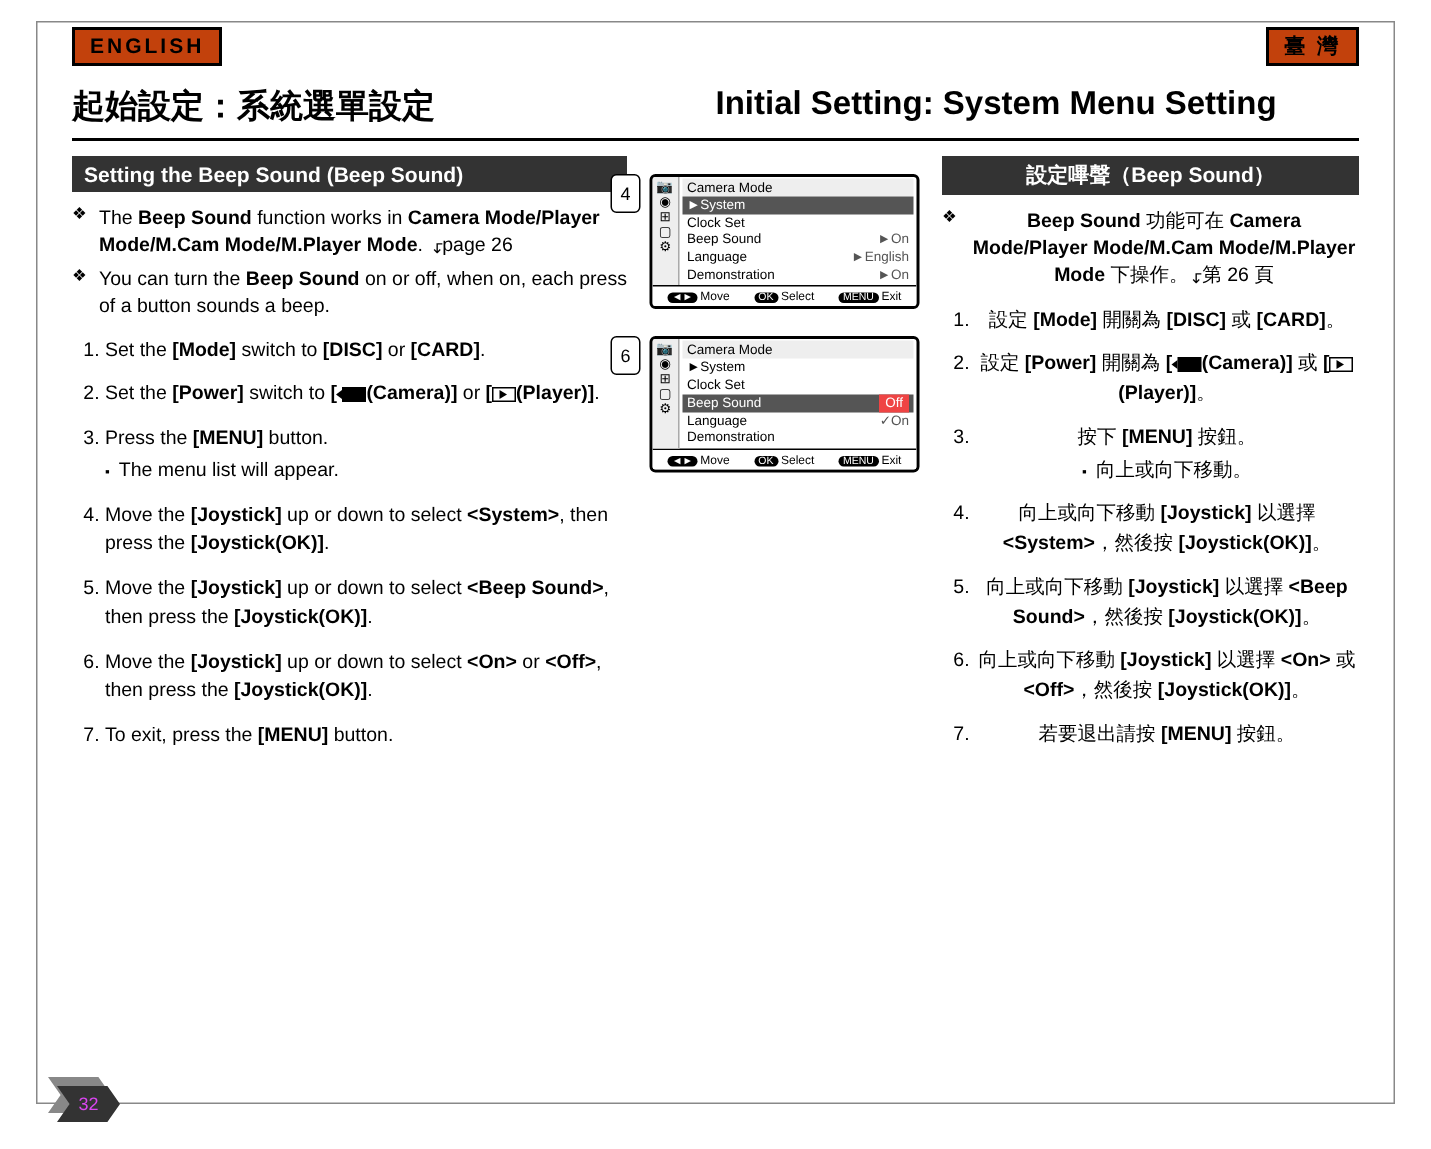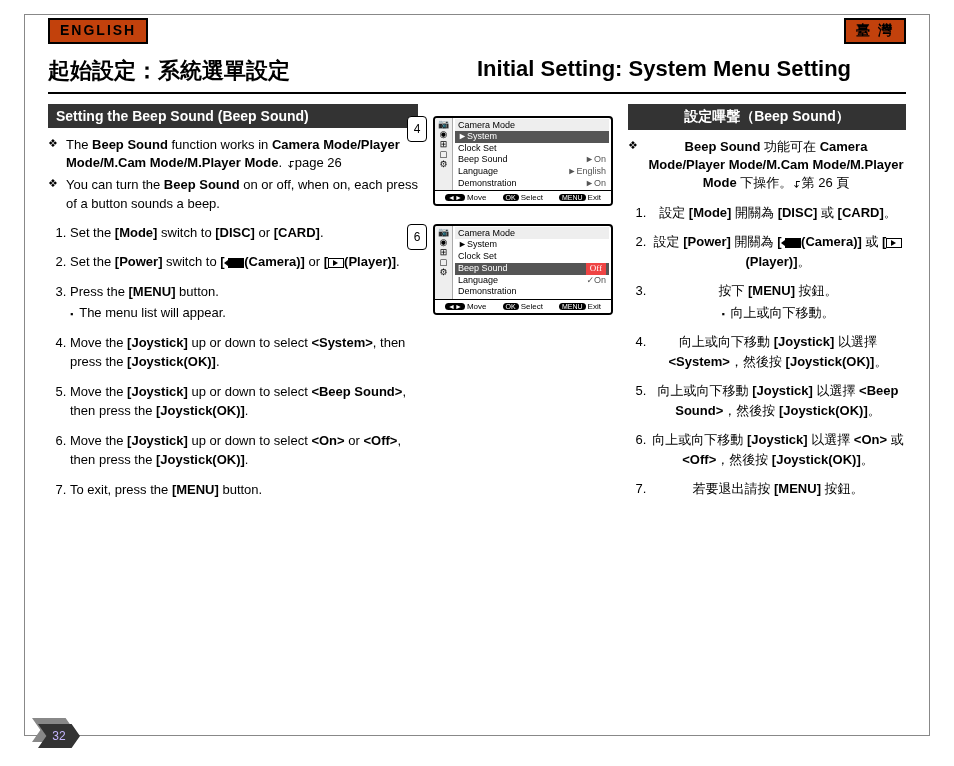--- a/index.html
+++ b/index.html
@@ -29,29 +29,29 @@
   .step-badge { position: absolute; left: -26px; top: 0; width: 20px; height: 26px; border: 1px solid #000; border-radius: 4px; display: flex; align-items: center; justify-content: center; font-size: 12px; background: #fff; }
   .screen { width: 180px; border: 2px solid #000; border-radius: 4px; background: #fff; font-size: 10px; overflow: hidden; }
   .screen-body { display: flex; }
   .side-icons { width: 18px; background: #eee; border-right: 1px solid #aaa; display: flex; flex-direction: column; align-items: center; padding: 2px 0; gap: 1px; font-size: 9px; }
   .side-icons span { display: block; line-height: 1; }
   .menu-area { flex: 1; padding: 1px 2px; }
   .menu-title { background: #eee; padding: 1px 3px; font-size: 9px; }
   .menu-row { display: flex; justify-content: space-between; padding: 0 3px; font-size: 9px; line-height: 1.3; }
   .menu-row.hi { background: #555; color: #fff; }
   .menu-row .val { color: #555; }
-  .menu-row.hi .val { background: #ef4444; color: #fff; padding: 0 4px; font-family: Liberation Serif, serif; }
+  .menu-row.hi .val { background: #ef4444; color: #fff; padding: 0 4px; }
   .screen-foot { display: flex; justify-content: space-around; border-top: 1px solid #000; padding: 2px 2px; font-size: 8px; background: #fff; }
   .foot-pill { background: #000; color: #fff; border-radius: 6px; padding: 0 3px; display: inline-block; margin-right: 2px; font-size: 7px; }
   .icon-cam { display: inline-block; width: 16px; height: 10px; background: #000; position: relative; vertical-align: middle; }
   .icon-cam::after { content: ""; position: absolute; left: -4px; top: 2px; width: 0; height: 0; border-top: 3px solid transparent; border-bottom: 3px solid transparent; border-right: 4px solid #000; }
   .icon-play { display: inline-block; width: 16px; height: 10px; border: 1px solid #000; position: relative; vertical-align: middle; }
   .icon-play::after { content: ""; position: absolute; left: 4px; top: 1px; width: 0; height: 0; border-top: 3px solid transparent; border-bottom: 3px solid transparent; border-left: 5px solid #000; }
   .page-num { position: absolute; left: 38px; bottom: 18px; z-index: 3; }
-  .pn-shape { width: 42px; height: 24px; background: #333; color: #c4b5fd; display: flex; align-items: center; justify-content: center; font-size: 12px; clip-path: polygon(0 0, 80% 0, 100% 50%, 80% 100%, 0 100%, 20% 50%); }
+  .pn-shape { width: 42px; height: 24px; background: #333; color: #d946ef; display: flex; align-items: center; justify-content: center; font-size: 12px; clip-path: polygon(0 0, 80% 0, 100% 50%, 80% 100%, 0 100%, 20% 50%); }
   .pn-shadow { width: 42px; height: 24px; background: #888; position: absolute; left: -6px; top: -6px; z-index: -1; clip-path: polygon(0 0, 80% 0, 100% 50%, 80% 100%, 0 100%, 20% 50%); }
   .arrow-ref { display:inline-block; transform: rotate(90deg) scaleX(-1); font-size: 11px; }
 </style>
 </head>
 <body>
 
 <div class="page">
   <div class="border-frame"></div>
 
   <div class="lang-tabs">

